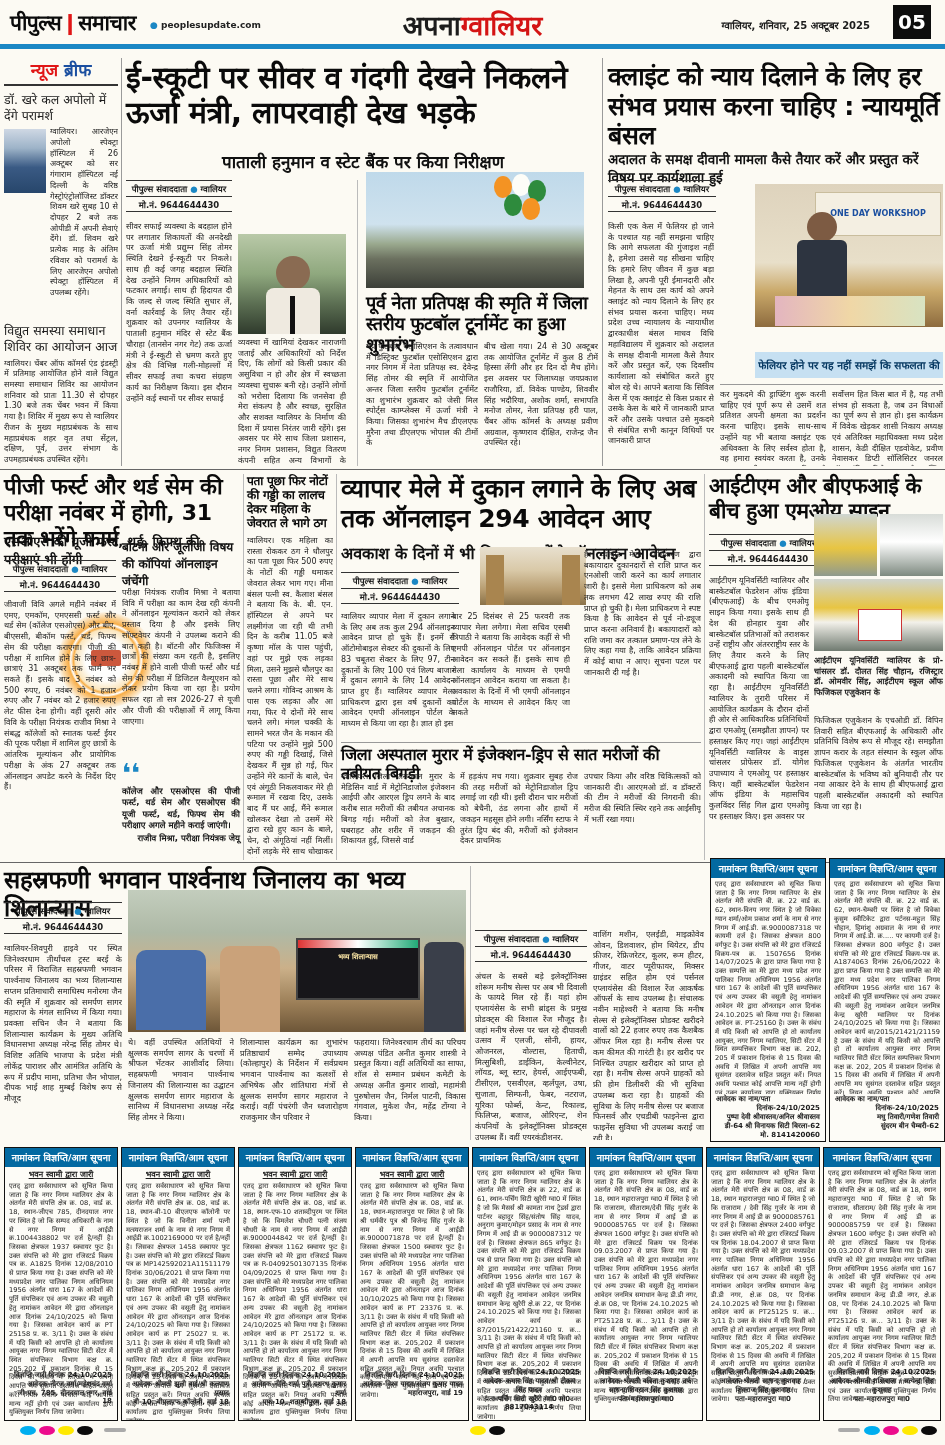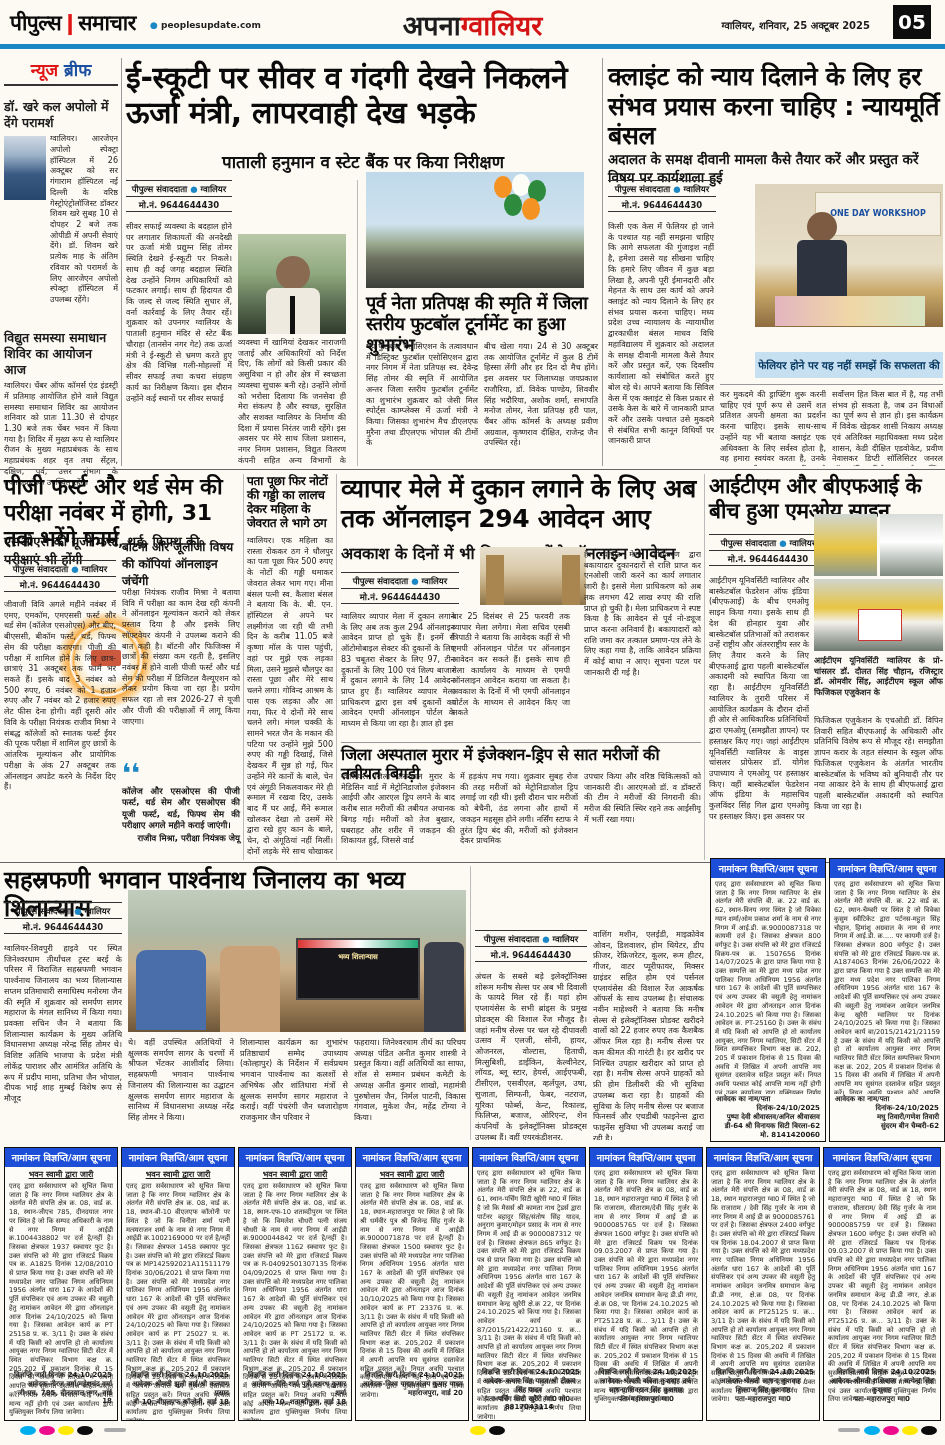--- a/index.html
+++ b/index.html
@@ -25,24 +25,24 @@
   .byline{font-size:8.5px;font-weight:700;text-align:center;border-top:1px solid #333;}
   .byline .nm{padding:2px 0;border-bottom:1px solid #333;}
   .byline .ph{padding:1.5px 0;border-bottom:1px solid #333;font-weight:600;}
   .byline .bd{color:#1b87c4;}
   .txt{font-size:8px;line-height:1.34;text-align:justify;overflow:hidden;color:#232323;}
   .cap{background:#c6e0f2;color:#083a63;font-weight:800;text-align:center;overflow:hidden;}
   .photo{overflow:hidden;}
   
   .nbtitle{font-size:17px;font-weight:800;text-align:center;border-bottom:2px solid #333;padding-bottom:3px;}
   .nbtitle .r{color:#e01616;} .nbtitle .b{color:#1b4fa0;}
-  .nbhead{font-size:12.5px;font-weight:700;line-height:1.25;margin:13px 0 4px 0;}
+  .nbhead{font-size:12.5px;font-weight:400;line-height:1.25;margin:6px 0 4px 0;}
   
   .notice{position:absolute;border:1.5px solid #111;background:#fdfcf7;overflow:hidden;}
-  .ntitle{background:#1d4ed8;color:#fff;font-size:9.5px;font-weight:800;text-align:center;padding:3px 1px;}
+  .ntitle{background:#0369a1;color:#fff;font-size:9.5px;font-weight:800;text-align:center;padding:3px 1px;}
   .nsub{font-size:8px;font-weight:800;text-align:center;text-decoration:underline;padding:1px 0;}
   .nbody{font-size:6.7px;line-height:1.3;text-align:justify;padding:2px 4px;color:#222;}
   .nfoot{font-size:7px;font-weight:700;text-align:right;padding:0 5px;}
   .quote{font-size:8.5px;line-height:1.35;font-weight:700;text-align:justify;}
   .qmark{color:#1b87c4;font-size:26px;font-weight:800;line-height:0.6;}
   .attrib{font-size:8.5px;font-weight:800;text-align:right;}
   .mark{position:absolute;height:9px;border-radius:50%;}
 </style>
 </head>
 <body>
@@ -250,21 +250,21 @@
     <div class="nfoot">विज्ञप्ति जारी दिनांक 24.10.2025</div>
     <div class="nfoot">आवेदक-नीति शर्मा पुत्री दशरथ कुमार शर्मा</div>
     <div class="nfoot">एफ-10, शताब्दीपुरम, वार्ड 18</div>
   </div>
   <div class="notice" style="left:355px;top:1147px;width:112px;height:272px;">
     <div class="ntitle">नामांकन विज्ञप्ति/आम सूचना</div>
     <div class="nsub">भवन स्वामी द्वारा जारी</div>
     <div class="nbody" style="height:186px;">एतद् द्वारा सर्वसाधारण को सूचित किया जाता है कि नगर निगम ग्वालियर क्षेत्र के अंतर्गत मेरी संपत्ति क्षेत्र क्र. 08, वार्ड क्र. 18, स्थान-महाराजपुरा पर स्थित है जो कि श्री धर्मवीर पुत्र श्री विजेन्द्र सिंह गुर्जर के नाम से नगर निगम में आईडी क्र.9000071878 पर दर्ज है/नहीं है। जिसका क्षेत्रफल 1500 स्क्वायर फुट है। उक्त संपत्ति को मेरे मध्यप्रदेश नगर पालिका निगम अधिनियम 1956 अंतर्गत धारा 167 के आदेशों की पूर्ति संपत्तिकर एवं अन्य उपकर की वसूली हेतु नामांकन आवेदन मेरे द्वारा ऑनलाइन आज दिनांक 10/10/2025 को किया गया है। जिसका आवेदन कार्य क्र PT 23376 प्र. क. 3/11 है। उक्त के संबंध में यदि किसी को आपत्ति हो तो कार्यालय आयुक्त नगर निगम ग्वालियर सिटी सेंटर में स्थित संपत्तिकर विभाग कक्ष क्र. 205,202 में प्रकाशन दिनांक से 15 दिवस की अवधि में लिखित में अपनी आपत्ति मय सुसंगत दस्तावेज सहित प्रस्तुत करें। नियत अवधि पश्चात कोई आपत्ति मान्य नहीं होगी एवं उक्त कार्यालय द्वारा युक्तियुक्त निर्णय लिया जावेगा।</div>
     <div class="nfoot">विज्ञप्ति जारी दिनांक 24.10.2025</div>
     <div class="nfoot">आवेदक-विश्व यादव/संजय कुमार यादव</div>
-    <div class="nfoot">महाराजपुरा, वार्ड 20</div>
+    <div class="nfoot">महाराजपुरा, वार्ड 19</div>
   </div>
   <div class="notice" style="left:472px;top:1147px;width:112px;height:272px;">
     <div class="ntitle">नामांकन विज्ञप्ति/आम सूचना</div>
     <div class="nbody" style="height:196px;">एतद् द्वारा सर्वसाधारण को सूचित किया जाता है कि नगर निगम ग्वालियर क्षेत्र के अंतर्गत मेरी संपत्ति क्षेत्र क्र 22, वार्ड क्र 61, स्थान-पर्चिंग सिटी खुरैरी ग्वा0 में स्थित है जो कि मैसर्स श्री कामता नाथ ट्रेडर्स द्वारा पार्टनर बहादुर सिंह/संतोष सिंह यादव, अनुराग कुमार/मोहन प्रसाद के नाम से नगर निगम में आई डी क्र 9000087312 पर दर्ज है। जिसका क्षेत्रफल 865 वर्गफुट है। उक्त संपत्ति को मेरे द्वारा रजिस्टर्ड विक्रय पत्र से प्राप्त किया गया है। उक्त संपत्ति को मेरे द्वारा मध्यप्रदेश नगर पालिका निगम अधिनियम 1956 अंतर्गत धारा 167 के आदेशों की पूर्ति संपत्तिकर एवं अन्य उपकर की वसूली हेतु नामांकन आवेदन जनमित्र समाधान केन्द्र खुरैरी क्षे.क्र 22, पर दिनांक 24.10.2025 को किया गया है। जिसका आवेदन कार्य क्र 87/2015/21422/21160 प्र. क्र... 3/11 है। उक्त के संबंध में यदि किसी को आपत्ति हो तो कार्यालय आयुक्त नगर निगम ग्वालियर सिटी सेंटर में स्थित संपत्तिकर विभाग कक्ष क्र. 205,202 में प्रकाशन दिनांक से 15 दिवस की अवधि में लिखित में अपनी आपत्ति मय सुसंगत दस्तावेज सहित प्रस्तुत करें। नियत अवधि पश्चात कोई आपत्ति मान्य नहीं होगी एवं उक्त कार्यालय द्वारा युक्तियुक्त निर्णय लिया जावेगा।</div>
     <div class="nfoot">विज्ञप्ति जारी दिनांक 24.10.2025</div>
     <div class="nfoot" style="text-align:center;">आवेदक-कमल सिंह यादव/श्री टीकम सिंह यादव</div>
     <div class="nfoot" style="text-align:center;">पता-पर्चिंग सिटी खुरैरी ग्वा0 मो0-8817043114</div>
   </div>
   <div class="notice" style="left:589px;top:1147px;width:112px;height:272px;">
     <div class="ntitle">नामांकन विज्ञप्ति/आम सूचना</div>

